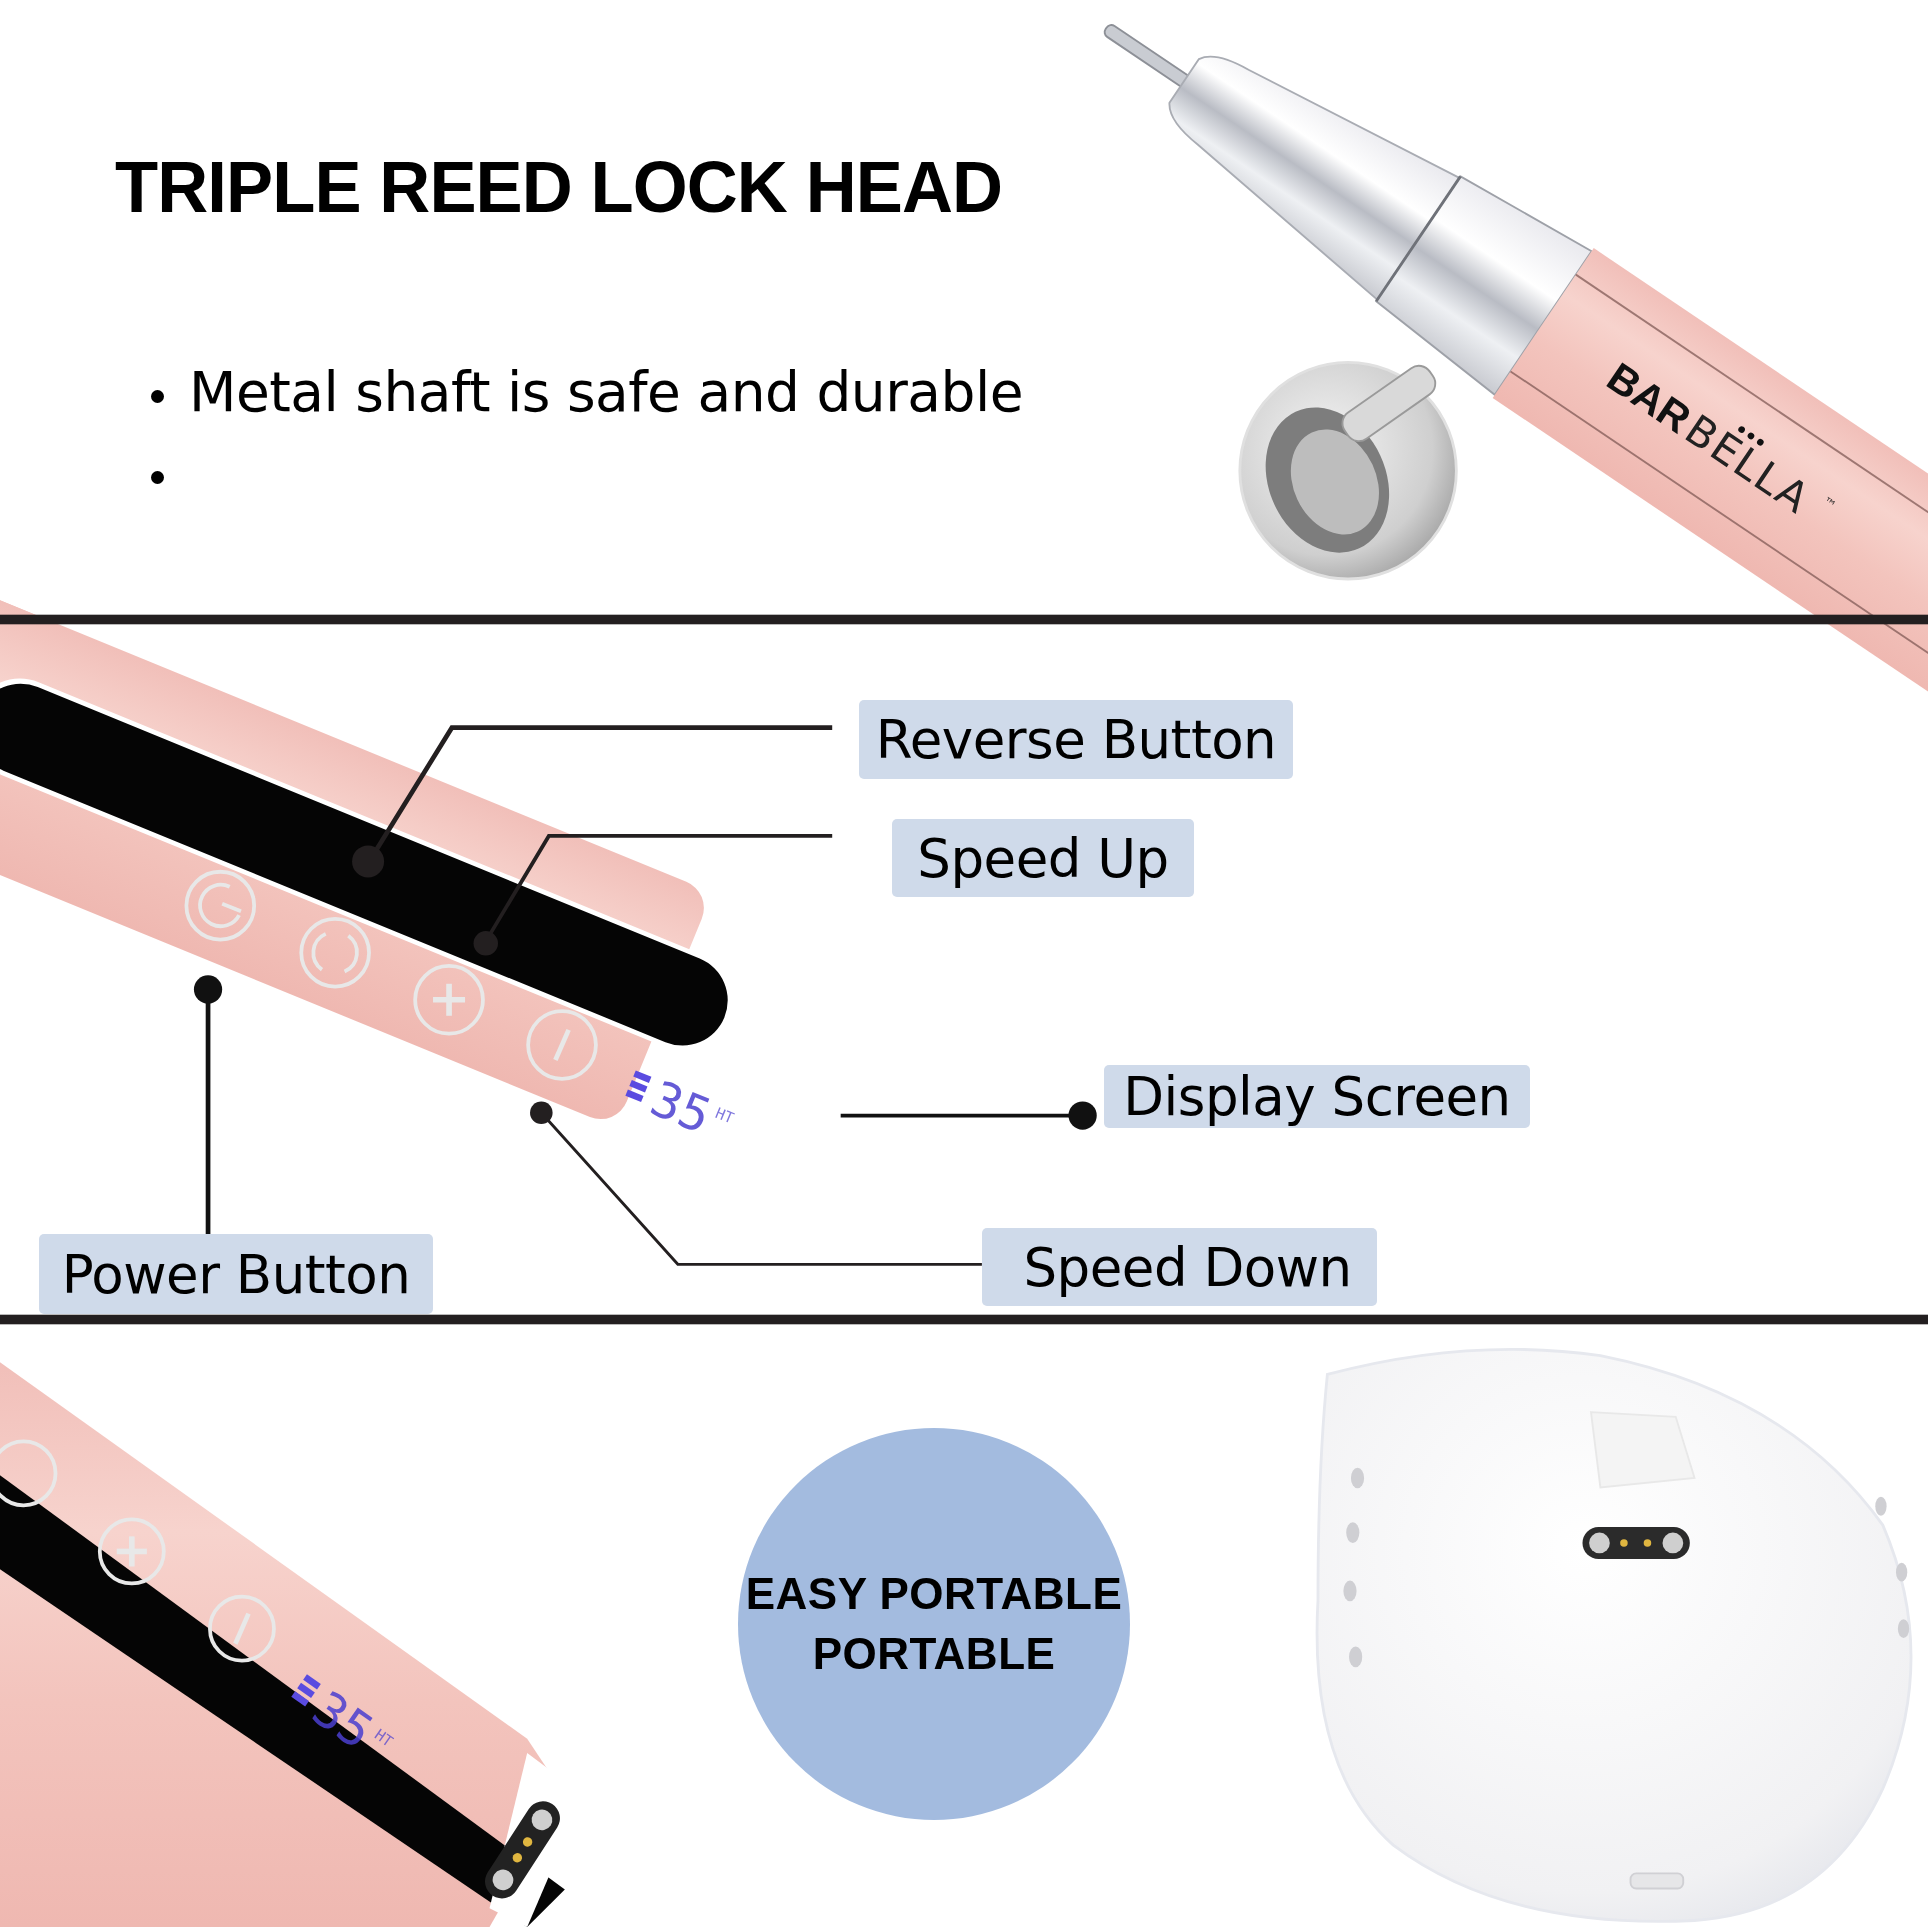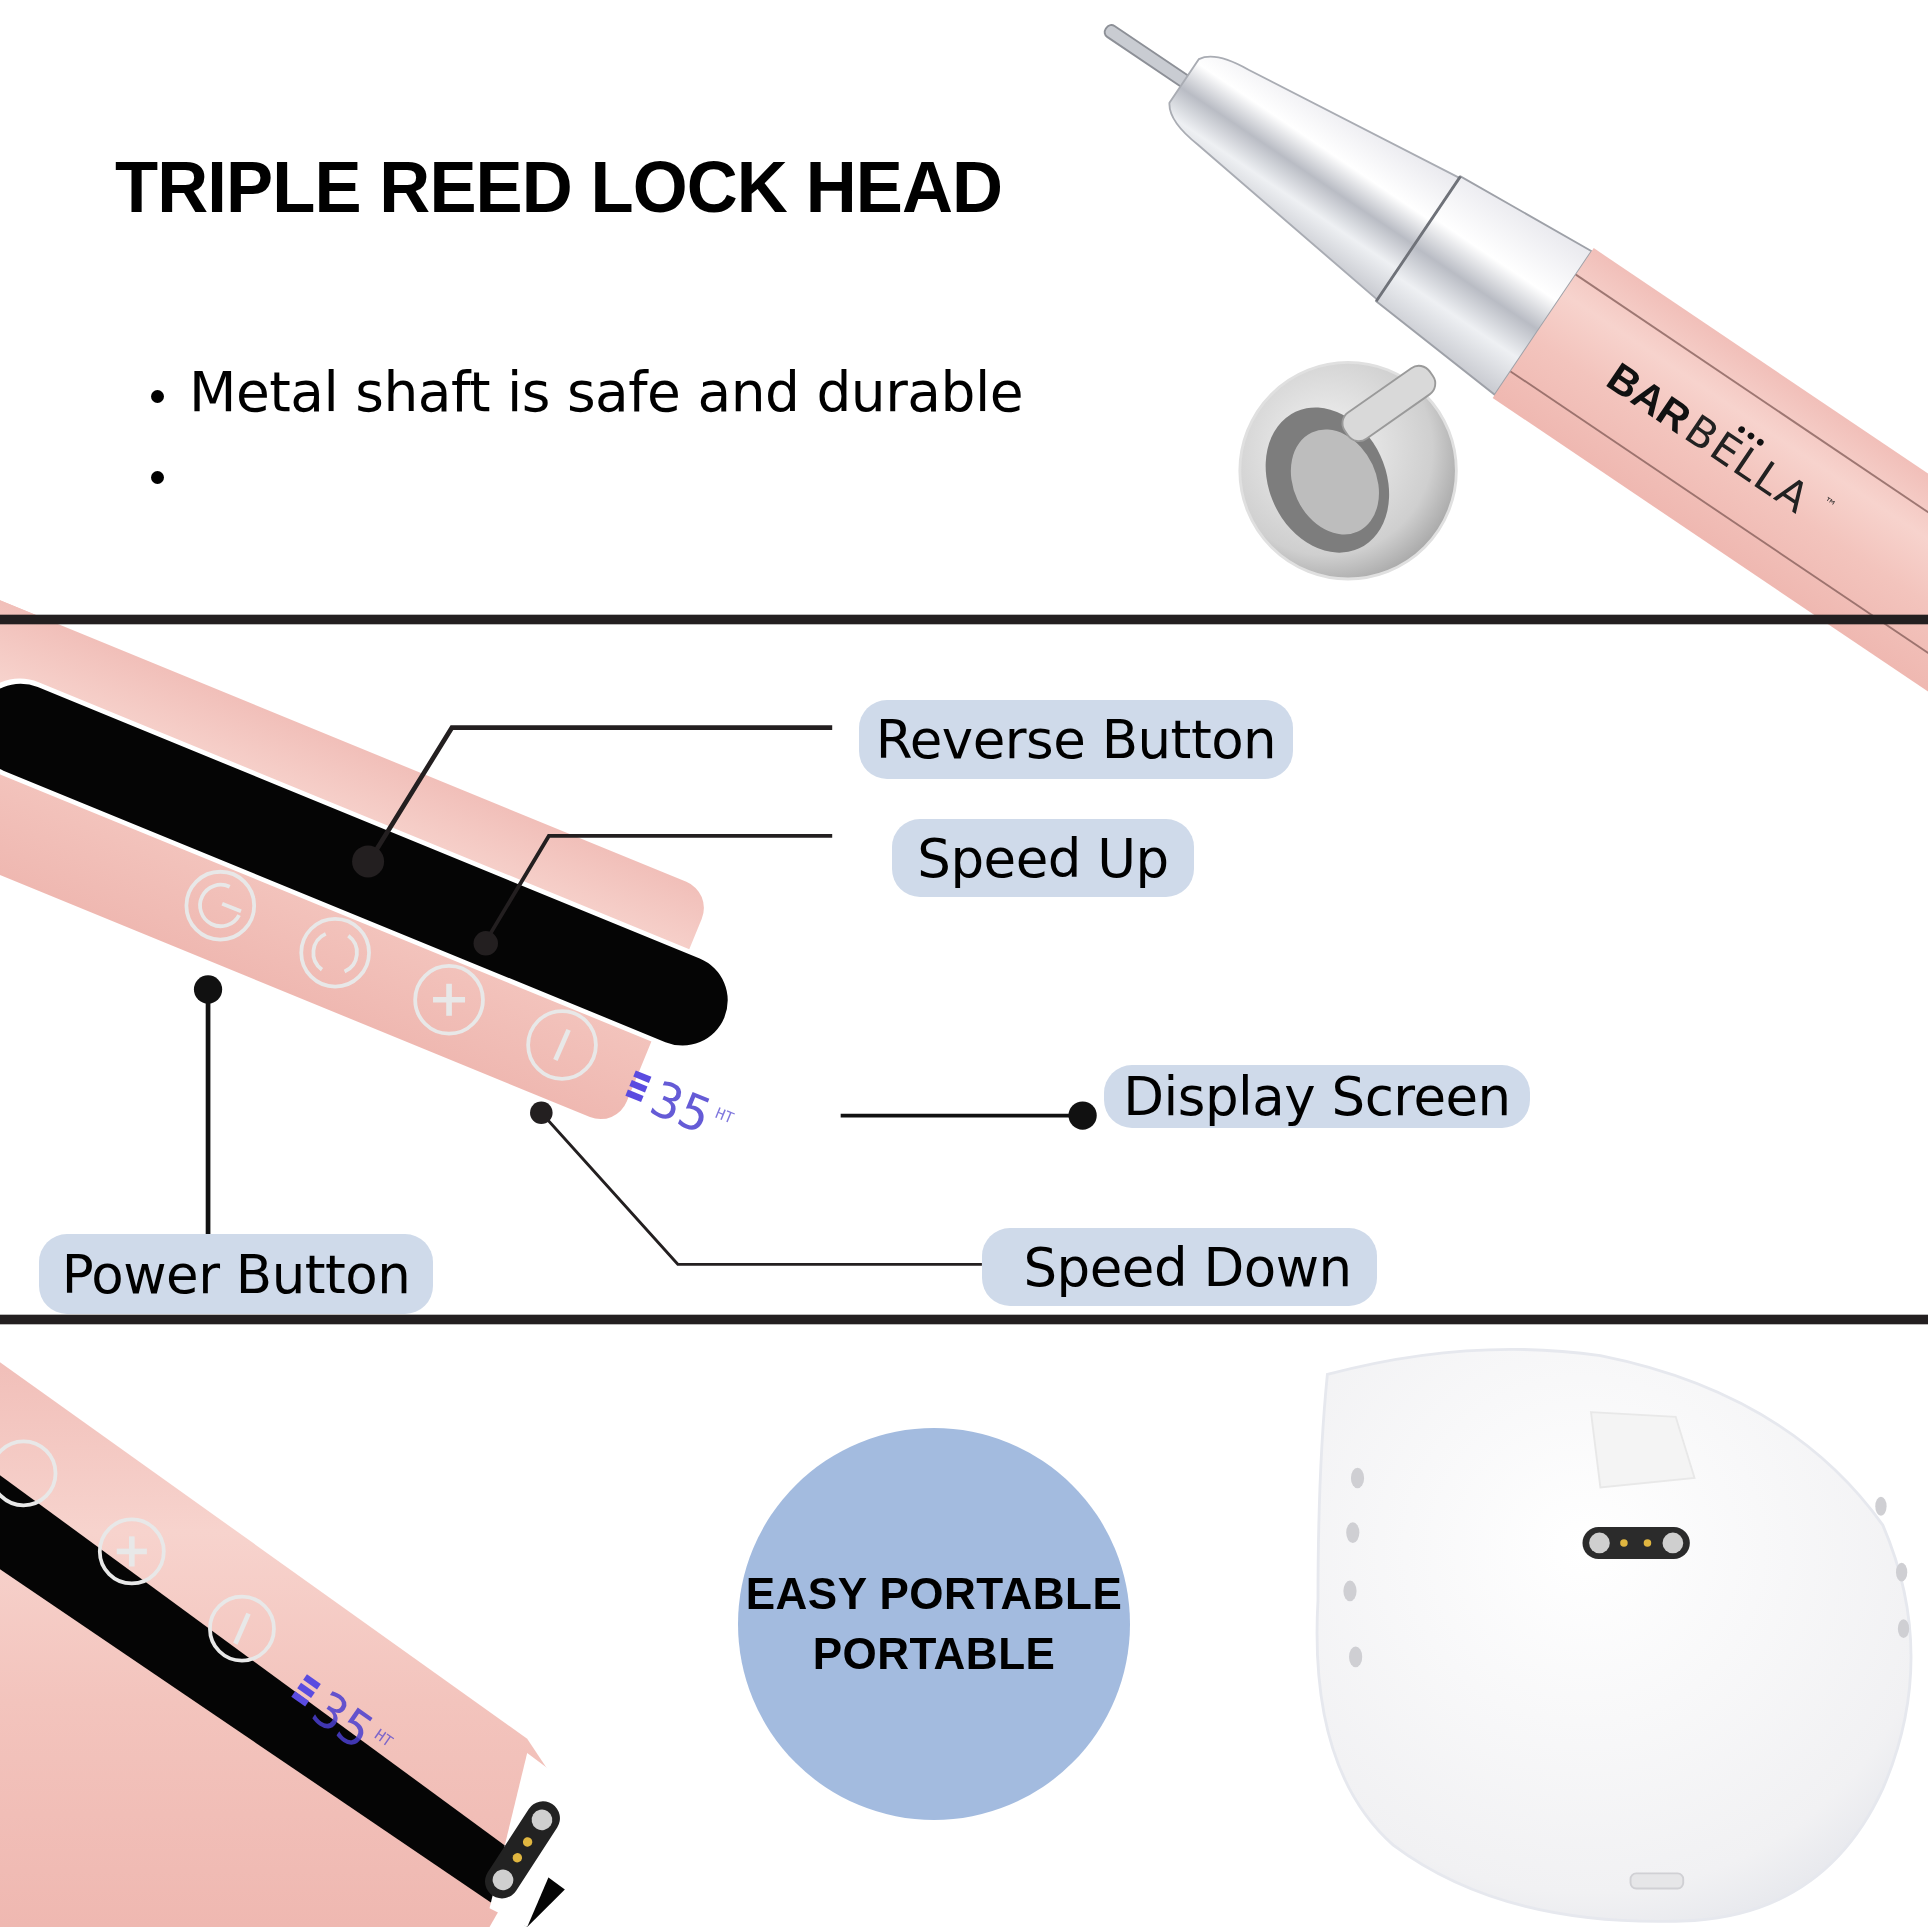--- a/index.html
+++ b/index.html
@@ -2,21 +2,21 @@
 <html style="font-size:15px"><head>
 <meta charset="utf-8">
 <style>
   html, body { margin: 0; padding: 0; background: #ffffff; }
   body { width: 1928px; height: 1928px; position: relative; overflow: hidden; font-family: "Liberation Sans", "DejaVu Sans", sans-serif; color: #000; }
   .divider { position: absolute; left: 0; width: 1928px; height: 9.4px; background: #231F20; box-shadow: 0 0 0 0.9px rgba(35,31,32,0.35); }
   .title { position: absolute; left: 115px; top: 151px; font-family: "Liberation Sans", sans-serif; font-weight: bold; font-size: 72px; letter-spacing: -0.9px; white-space: nowrap; line-height: 1; transform: scaleX(0.98); transform-origin: left center; }
   .bullets { position: absolute; left: 141px; top: 344px; margin: 8px; padding: 0; list-style: none; }
   .bullets li { position: relative; font-family: "DejaVu Sans", sans-serif; font-weight: normal; font-size: 55px; line-height: 81px; white-space: nowrap; padding-left: 40px; letter-spacing: -0.5px; }
   .bullets li .dot { position: absolute; left: 1.9px; top: 38px; width: 13px; height: 13px; border-radius: 50%; background: #000; }
-  .pill { position: absolute; background: #CFDAEA; border-radius: 28px; display: flex; align-items: center; justify-content: center; font-family: "DejaVu Sans", sans-serif; font-size: 53px; white-space: nowrap; letter-spacing: -0.5px; }
+  .pill { position: absolute; background: #CFDAEA; border-radius: 5px; display: flex; align-items: center; justify-content: center; font-family: "DejaVu Sans", sans-serif; font-size: 53px; white-space: nowrap; letter-spacing: -0.5px; }
   .badge { position: absolute; left: 738px; top: 1428px; width: 392px; height: 392px; border-radius: 50%; background: #A3BBDF; display: flex; flex-direction: column; align-items: center; justify-content: center; }
   .badge span { font-family: "Liberation Sans", sans-serif; font-weight: bold; font-size: 44px; line-height: 60px; letter-spacing: 0.5px; white-space: nowrap; }
   svg { position: absolute; left: 0; top: 0; }
 </style>
 </head>
 <body>
 
 <div class="title">TRIPLE REED LOCK HEAD</div>
 <ul class="bullets">
   <li><span class="dot"></span><span>Metal shaft is safe and durable</span></li>

